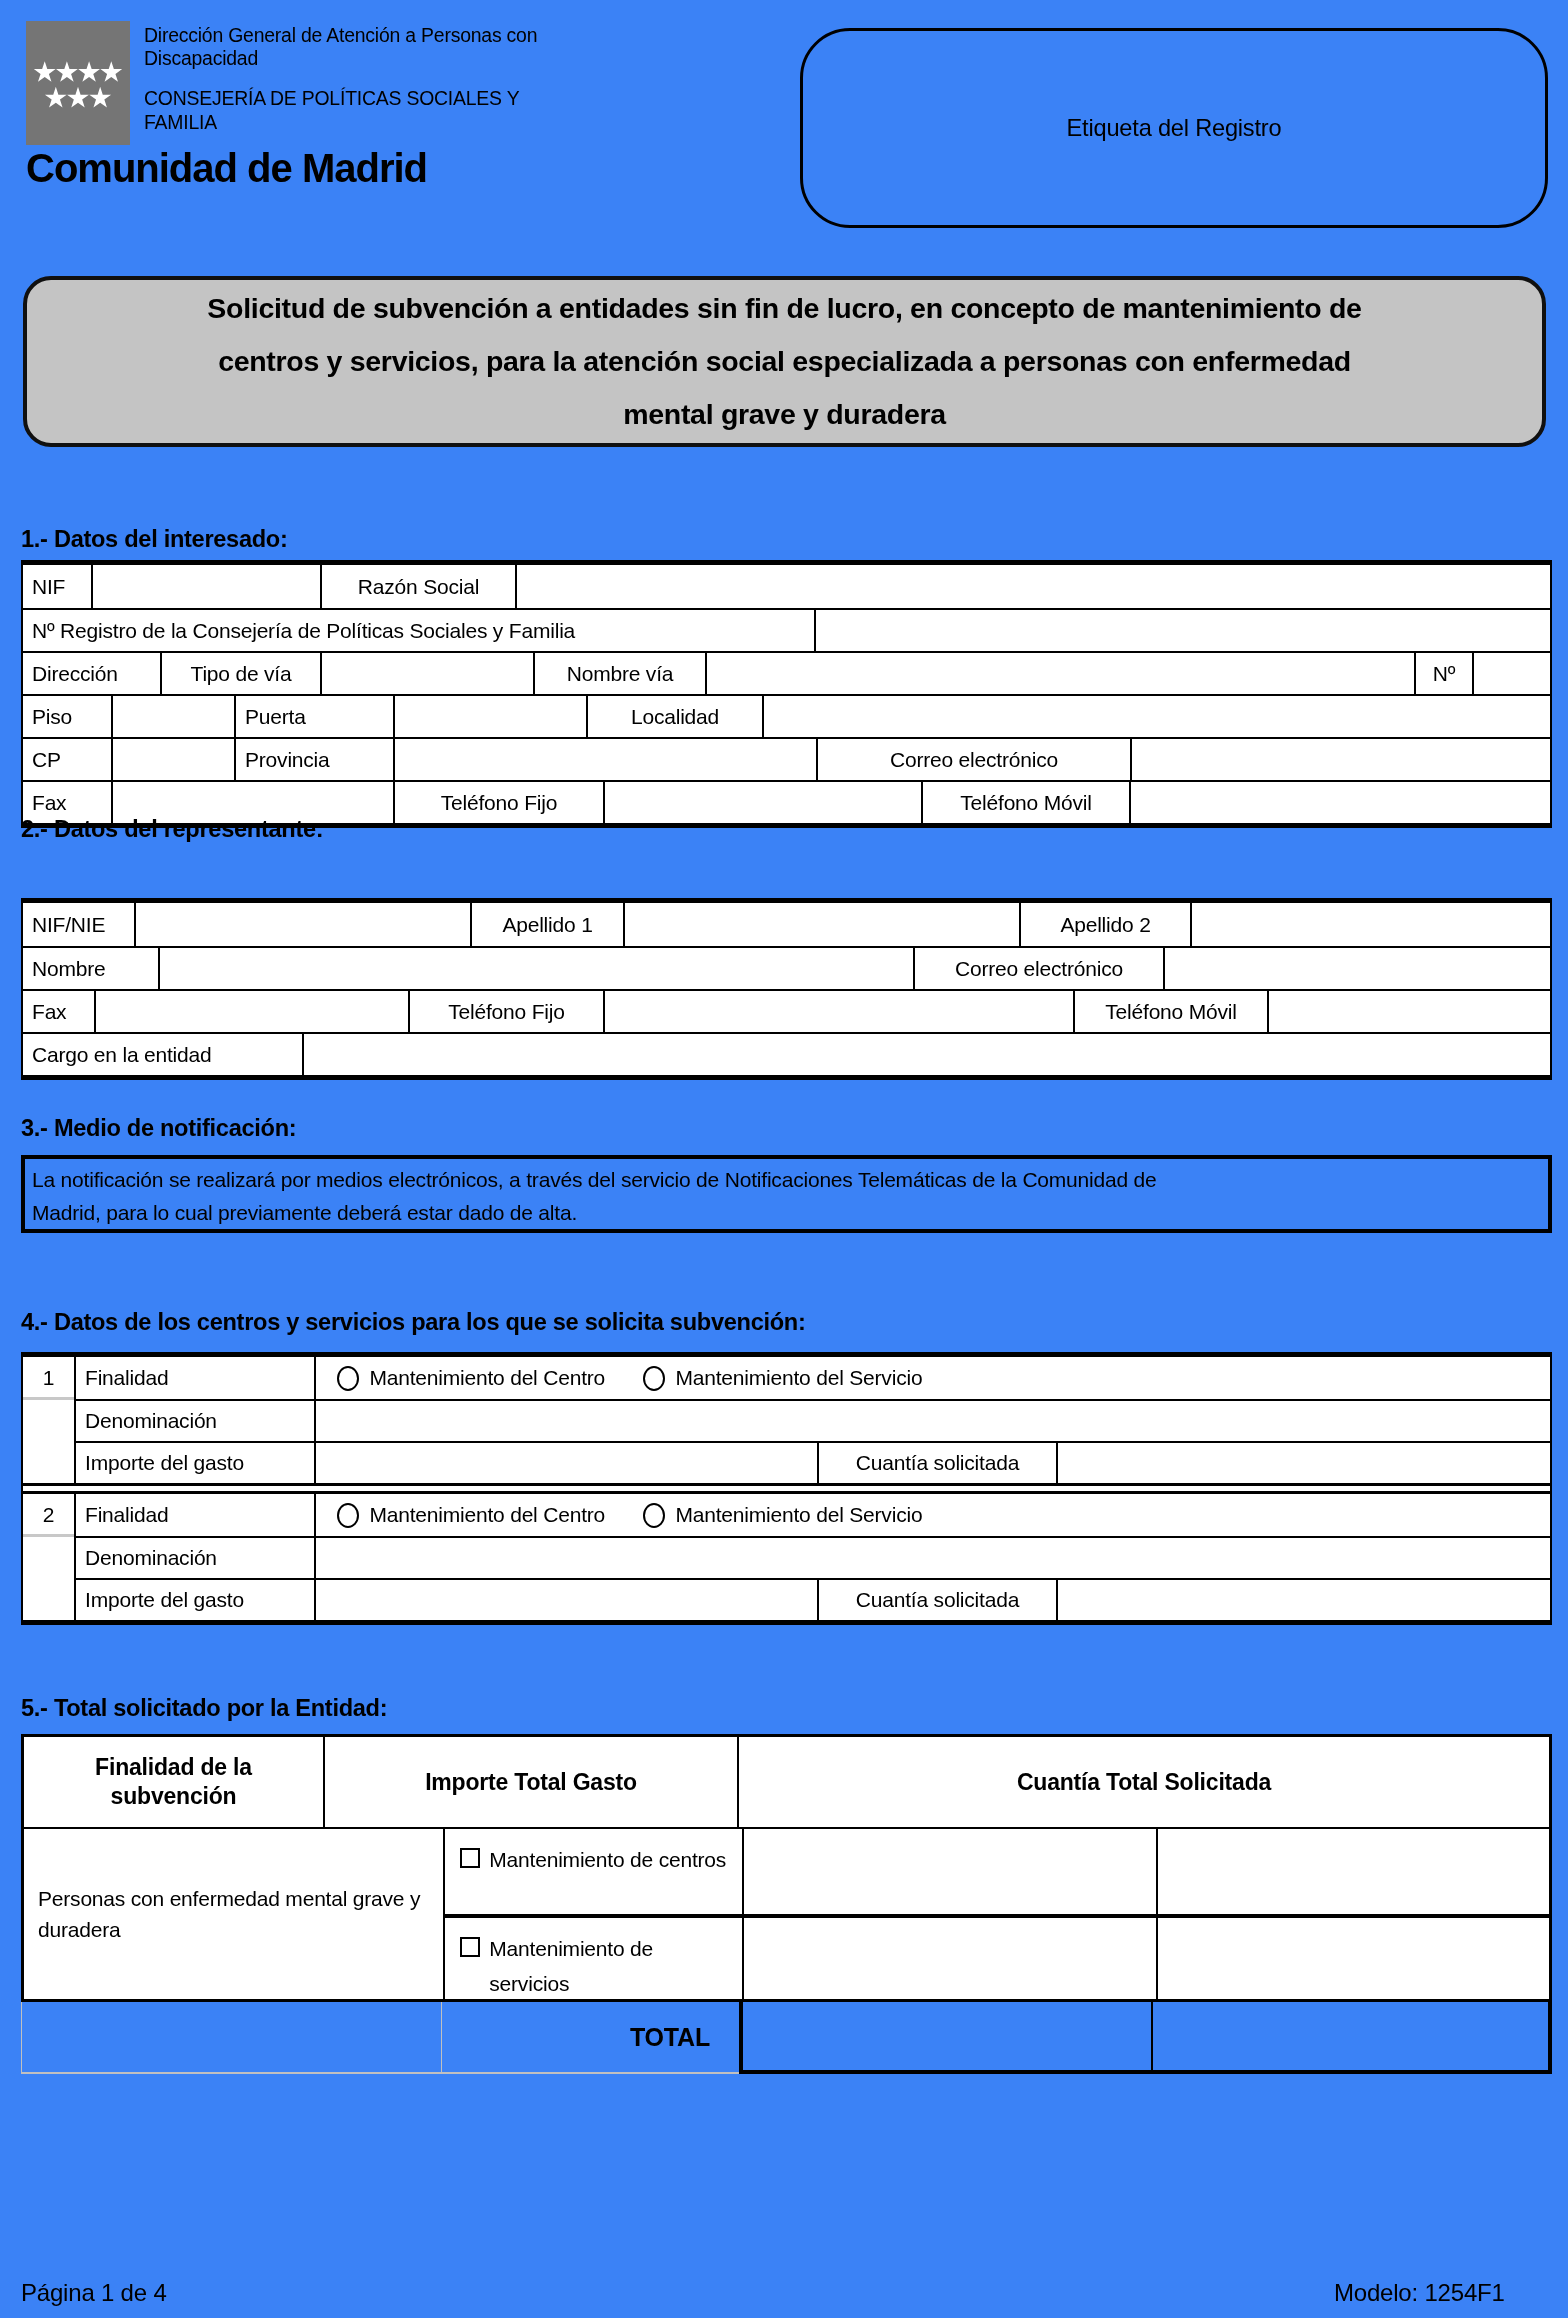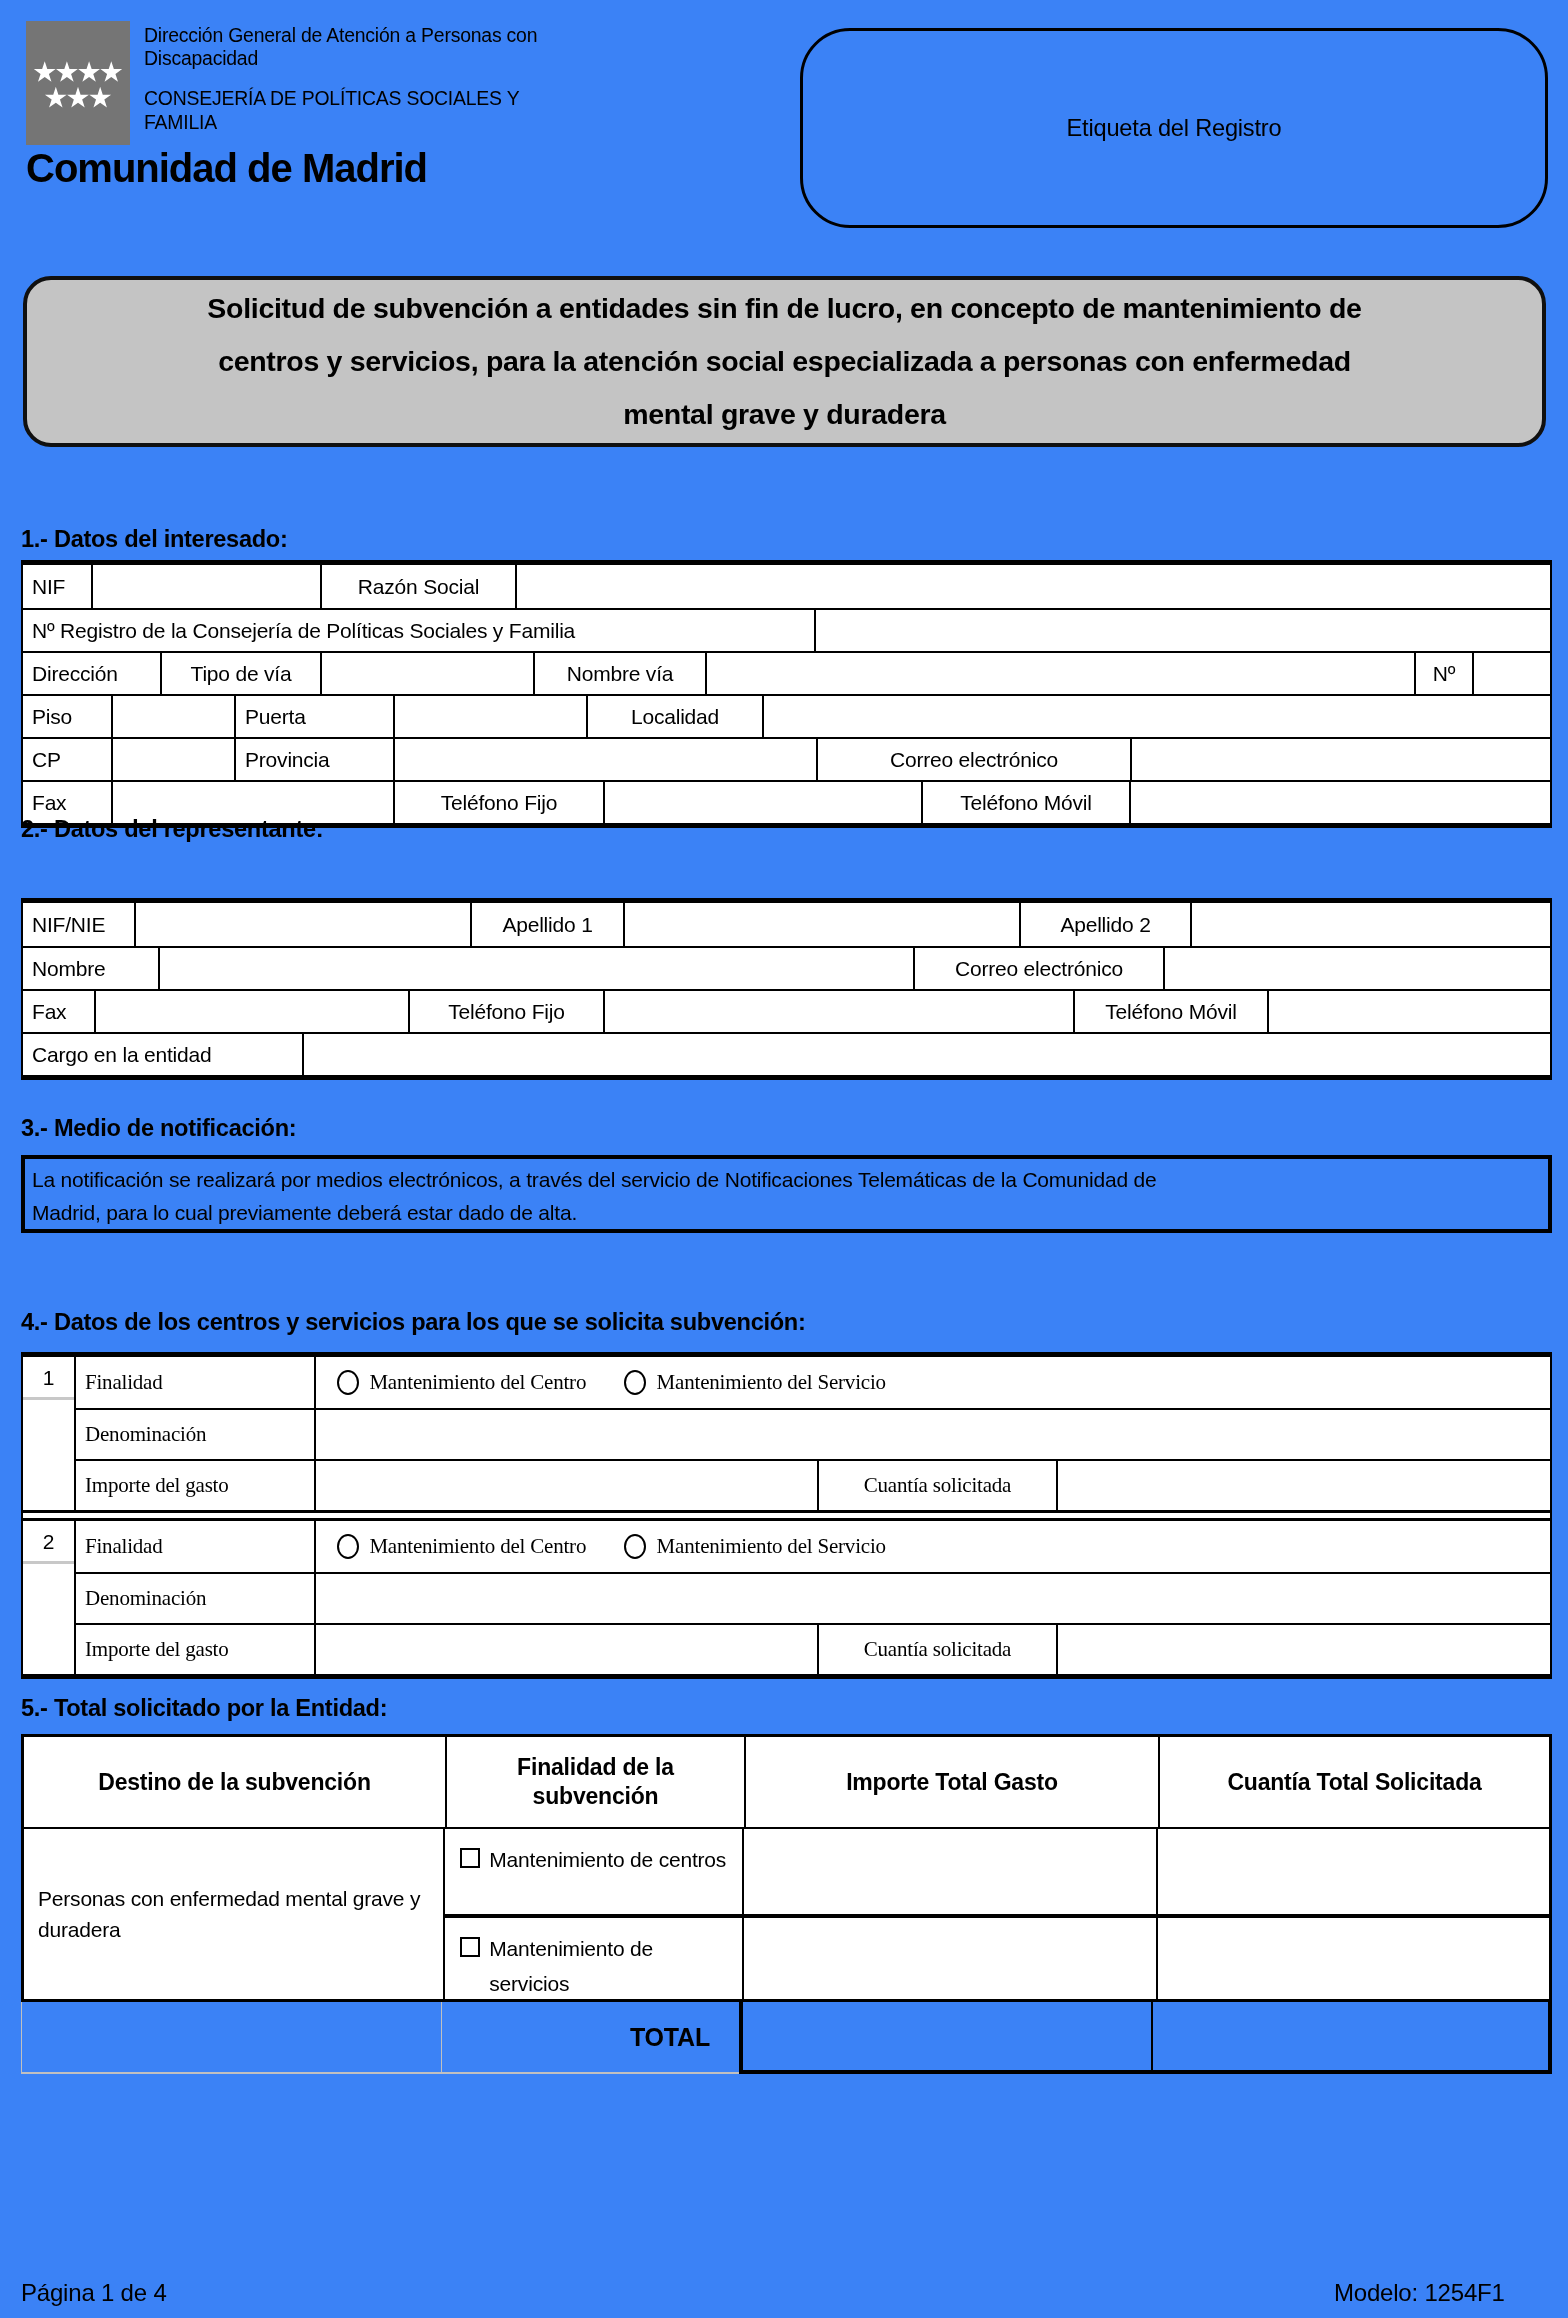--- a/index.html
+++ b/index.html
@@ -59,21 +59,21 @@
   
   .s4 { left:21px; width:1531px; border:2.8px solid #000; border-top-width:5.6px; border-bottom-width:5.6px; background:#fff; }
   .grp { display:flex; }
   .gnum {
     width:51px; flex:0 0 auto; position:relative;
     display:flex; justify-content:center; align-items:flex-start;
     padding-top:9px; font-size:21px;
   }
   .gnum::after { content:""; position:absolute; top:40px; left:0; width:100%; height:2.8px; background:#c8c8c8; }
   .gbody { flex:1 1 auto; border-left:2.1px solid #000; }
-  .gbody .row { height:51px;font-family:Liberation Serif, serif; }
+  .gbody .row { height:42px; }
   .ggap { height:11px; border-top:3.5px solid #000; border-bottom:3.5px solid #000; background:#fff; }
   .radio {
     width:22px; height:25px; border:2.1px solid #000; border-radius:50%;
     background:#fff; flex:0 0 auto; margin-right:10.4px;
   }
   .radio-opt { display:flex; align-items:center; font-size:21px; }
 
   
   .s5 { left:21px; top:1734px; width:1531px; }
   .s5-main { border:3.5px solid #000; background:#fff; }
@@ -288,21 +288,20 @@
           <div class="cell grow"></div>
         </div>
       </div>
     </div>
   </div>
 
   <div class="abs sec-h" style="top:1695px">5.- Total solicitado por la Entidad:</div>
   <div class="abs s5">
     <div class="s5-main">
       <div class="s5-hrow">
-        <div class="s5-hcell" style="width:421px">Destino de la subvención</div>
         <div class="s5-hcell" style="width:299px">Finalidad de la subvención</div>
         <div class="s5-hcell" style="width:414px">Importe Total Gasto</div>
         <div class="s5-hcell" style="flex:1 1 auto">Cuantía Total Solicitada</div>
       </div>
       <div class="s5-body" style="border-top:2.8px solid #000">
         <div class="s5-dest">Personas con enfermedad mental grave y duradera</div>
         <div class="s5-rows">
           <div class="s5-brow">
             <div class="s5-bcell opt" style="width:297px">
               <span class="chk"></span>

